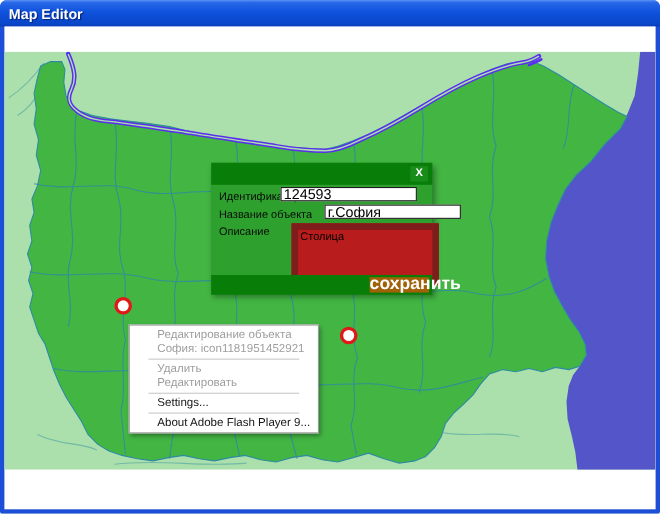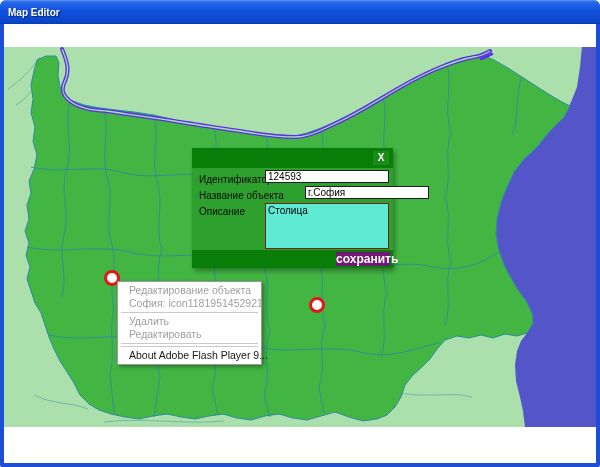--- a/index.html
+++ b/index.html
@@ -10,21 +10,21 @@
   }
   
   .frame{position:absolute;inset:0;background:#1d4ed8;border-radius:7px 7px 2px 2px;}
   .titlebar{
     position:absolute;left:0;top:0;width:600px;height:24px;
     background:linear-gradient(to bottom,#5a92f2 0%,#2767e8 10%,#0f52dc 45%,#0a45c8 92%,#0939b0 100%);
     border-radius:6px 6px 0 0;
     display:flex;align-items:center;
   }
   .titlebar .title{
-    color:#ffffff;font-size:10px;font-weight:bold;margin-left:8px;
+    color:#ffffff;font-size:13px;font-weight:bold;margin-left:8px;
     text-shadow:1px 1px 1px rgba(0,0,40,.55);
   }
   .content{position:absolute;left:4px;top:24px;width:592px;height:439px;background:#ffffff;}
   
   .map-wrap{position:absolute;left:4px;top:47px;width:592px;height:380px;}
   .map-wrap svg{display:block;}
   
   .marker{
     position:absolute;width:10px;height:10px;border-radius:50%;
     background:#ffffff;border:3.5px solid #e01818;box-sizing:content-box;
@@ -40,41 +40,41 @@
   .dialog .dhead{
     position:absolute;left:0;top:0;right:0;height:20px;background:#087d08;
   }
   .dialog .dclose{
     position:absolute;right:4px;top:3px;width:16px;height:14px;
     background:#1a8c1a;color:#fff;font-weight:bold;font-size:10px;
     text-align:center;line-height:14px;cursor:default;
   }
   .dialog .dlabel{position:absolute;left:7px;white-space:nowrap;font-size:10px;color:#0a0a0a;}
   .dialog input{
-    position:absolute;left:73px;width:118px;height:11px;
+    position:absolute;left:63px;width:118px;height:11px;
     border:1px solid #1e1e1e;font-family:"Liberation Sans",sans-serif;
-    font-size:10px;padding:0 2px;background:#fff;
+    font-size:13px;padding:0 2px;background:#fff;
   }
   .dialog textarea{
     position:absolute;left:73px;top:55px;width:118px;height:42px;
-    border:1px solid #7f1d1d;font-family:"Liberation Sans",sans-serif;
-    font-size:10px;padding:1px 2px;background:#5eead4;resize:none;
+    border:6px solid #7f1d1d;font-family:"Liberation Sans",sans-serif;
+    font-size:10px;padding:1px 2px;background:#b91c1c;resize:none;
   }
   .dialog .dfoot{position:absolute;left:0;bottom:0;right:0;height:18px;background:#087d08;}
   .dialog .save-btn{
     position:absolute;right:3px;bottom:2px;width:54px;height:14px;
-    background:#701a75;color:#ffffff;font-size:12px;font-weight:bold;
+    background:#a16207;color:#ffffff;font-size:16px;font-weight:bold;
     text-align:center;line-height:14px;cursor:pointer;
   }
   
   .ctx{
-    position:absolute;left:117px;top:281px;width:139px;
+    position:absolute;left:117px;top:295px;width:139px;
     background:#ffffff;border:1px solid #9a9a9a;
     box-shadow:2px 2px 4px rgba(0,0,0,.35);
-    padding:2px 2px;font-size:10.5px;color:#161616;
+    padding:2px 16px;font-size:10.5px;color:#161616;
   }
   .ctx .mi{height:13px;line-height:13px;padding-left:9px;white-space:nowrap;}
   .ctx .mi.dis{color:#9e9e9e;}
   .ctx .sep{height:1px;background:#c9c9c9;margin:2px 1px;}
 </style>
 </head>
 <body>
 
 <div class="frame">
   <div class="titlebar">
@@ -165,16 +165,17 @@
     </div>
   </div>
 
   <div class="ctx">
     <div class="mi dis">Редактирование объекта</div>
     <div class="mi dis">София: icon1181951452921</div>
     <div class="sep"></div>
     <div class="mi dis">Удалить</div>
     <div class="mi dis">Редактировать</div>
     <div class="sep"></div>
+    <div class="mi">Settings...</div>
     <div class="sep"></div>
     <div class="mi">About Adobe Flash Player 9...</div>
   </div>
 </div>
 
 </body></html>

